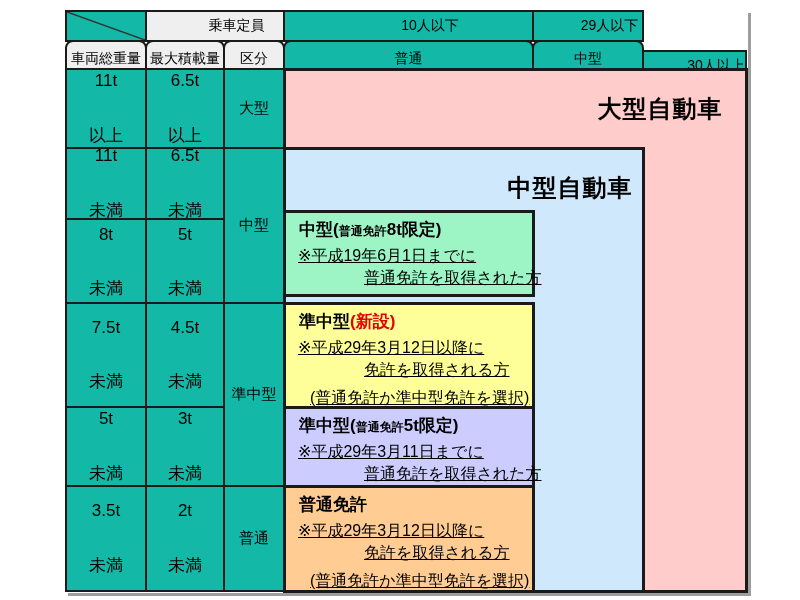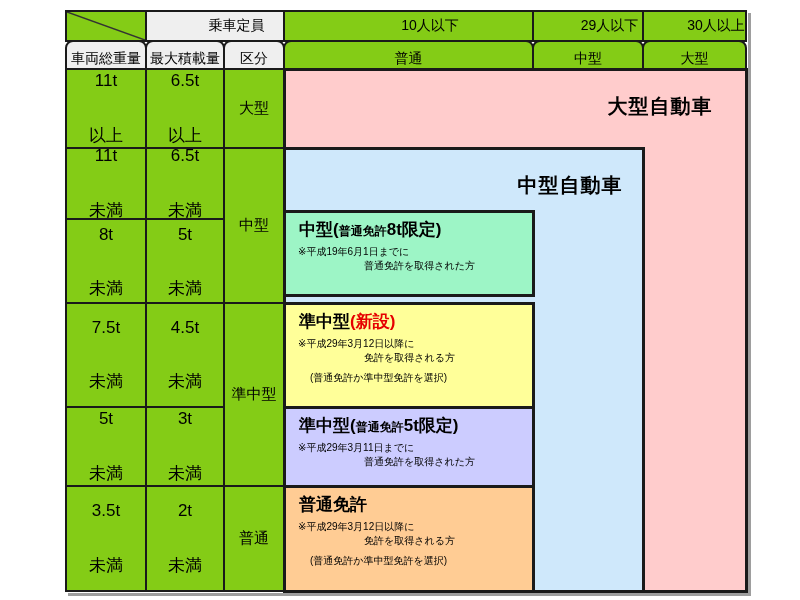--- a/index.html
+++ b/index.html
@@ -4,63 +4,63 @@
 <style>
   html,body{margin:0;padding:0;background:#fff;}
   #stage{
     position:relative;width:800px;height:600px;overflow:hidden;
     font-family:"Liberation Sans","DejaVu Sans",sans-serif;color:#000;background:#fff;
   }
   
   .frame{position:absolute;left:65px;top:10px;width:683px;height:583px;
          background:#fff;box-shadow:3px 3px 0 #9e9e9e;z-index:0;}
   
-  .cell{position:absolute;box-sizing:border-box;border:2px solid #1a1a1a;background:#84cc16;
+  .cell{position:absolute;box-sizing:border-box;border:2px solid #1a1a1a;background:#14b8a6;
         display:flex;align-items:center;justify-content:center;text-align:center;z-index:1;}
   .gray{background:var(--header_bg);}
   .hdr{font-size:14px;}
   .wcell{font-size:17px;flex-direction:column;line-height:1.3;gap:32px;}
   .wcell span{display:block;}
   .divcell{font-size:15px;}
   
   .colA{left:65px;width:82px;}
   .colB{left:145px;width:80px;}
   .colC{left:223px;width:62px;}
   .colBC{left:145px;width:140px;}
   .colD{left:283px;width:251px;}
   .colE{left:532px;width:112px;}
-  .colF{left:642px;width:105px;}
+  .colF{left:642px;width:105px;margin-top:40px;}
   
   .rowH1{top:10px;height:32px;padding-left:43px;}
   .rowH2{top:40px;height:37px;border-radius:8px;}
   .row1{top:68px;height:81px;}
   .row2{top:147px;height:73px;}
   .row3{top:218px;height:88px;text-align:right;}
   .row4{top:302px;height:106px;}
   .row5{top:406px;height:81px;}
   .row6{top:485px;height:107px;}
   .rowDivMed{top:147px;height:157px;}
   .rowDivSemi{top:302px;height:185px;}
   
   .region,.box{position:absolute;box-sizing:border-box;border:3px solid #1a1a1a;}
   .region-pink{left:283px;top:68px;width:465px;height:525px;background:var(--pink);z-index:2;}
   .region-blue{left:283px;top:147px;width:362px;height:446px;background:var(--blue);z-index:3;}
   .box{width:252px;left:283px;z-index:4;}
   .box-green {top:210px;height:87px; background:var(--green);}
   .box-yellow{top:302px;height:107px;background:var(--yellow);}
   .box-purple{top:406px;height:82px; background:var(--purple);}
   .box-orange{top:485px;height:108px;background:var(--orange);}
-  .rlabel{position:absolute;z-index:5;font-size:20px;font-weight:bold;text-align:center;letter-spacing:1px;}
+  .rlabel{position:absolute;z-index:5;font-size:24px;font-weight:bold;text-align:center;letter-spacing:1px;}
   .lbl-large{left:585px;top:93px;width:150px;}
   .lbl-medium{left:495px;top:172px;width:150px;}
   
   .box-title{font-size:17px;font-weight:bold;margin:5px 0 4px 13px;white-space:nowrap;}
   .box-title .small{font-size:12px;}
   .box-title .red{color:var(--red);}
-  .note{font-size:10px;line-height:1.35;white-space:nowrap;}
+  .note{font-size:16px;line-height:1.35;white-space:nowrap;text-decoration:underline;}
   .n1{margin-left:12px;margin-top:2px;}
   .n2{margin-left:78px;}
   .n3{margin-left:24px;margin-top:7px;}
   
   .diag svg{position:absolute;left:0;top:0;width:100%;height:100%;}
 </style>
 </head>
 <body>
 
 <div id="stage">

